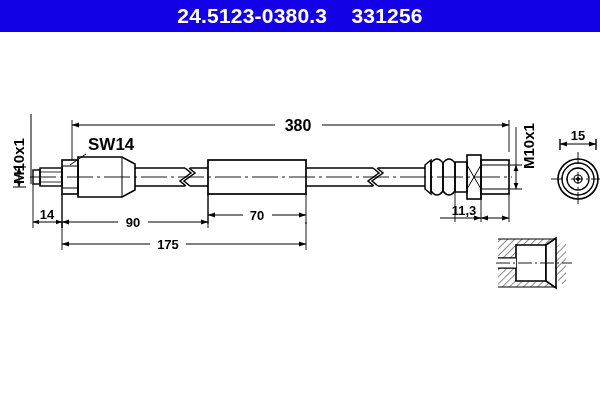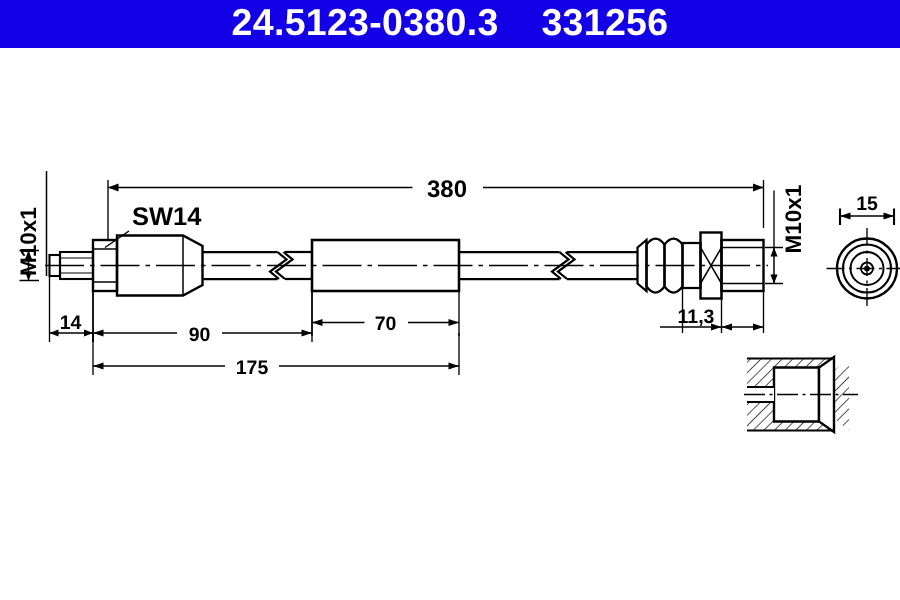--- a/index.html
+++ b/index.html
@@ -29,21 +29,21 @@
     position: absolute;
     left: 0;
     top: 0;
     width: 600px;
     height: 32px;
     line-height: 31px;
     text-align: center;
     color: #ffffff;
     font-family: "Liberation Sans", sans-serif;
     font-weight: bold;
-    font-size: 25px;
+    font-size: 21px;
     letter-spacing: 0.2px;
     white-space: pre;
   }
   #drawing {
     position: absolute;
     left: 0;
     top: 32px;
     width: 600px;
     height: 368px;
   }

